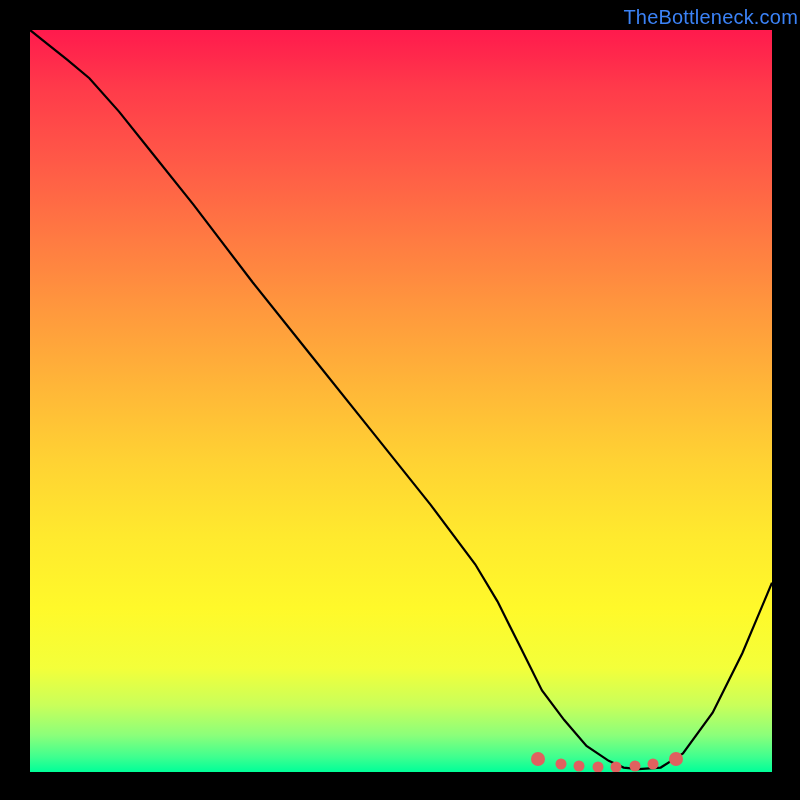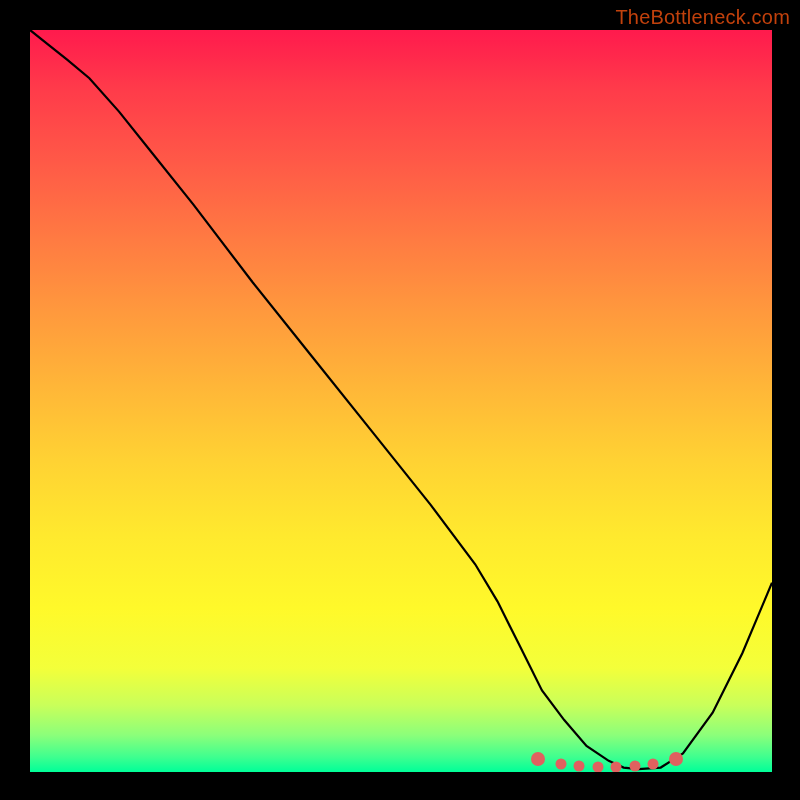--- a/index.html
+++ b/index.html
@@ -7,22 +7,22 @@
     width: 800px;
     height: 800px;
     background: #000;
     position: relative;
     font-family: Arial, Helvetica, sans-serif;
     overflow: hidden;
   }
   .watermark {
     position: absolute;
     top: 6px;
-    right: 10px;
-    color: #c2410c;
+    right: 2px;
+    color: #3b82f6;
     font-size: 20px;
     font-weight: 500;
     letter-spacing: 0.2px;
     z-index: 3;
   }
   .plot-area {
     position: absolute;
     left: 30px;
     top: 30px;
     width: 742px;

